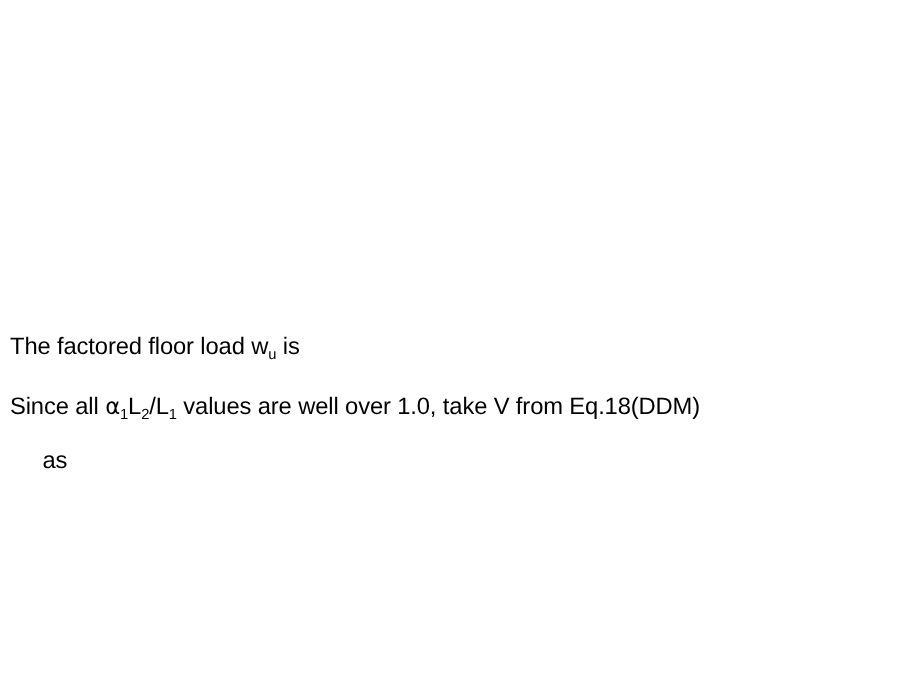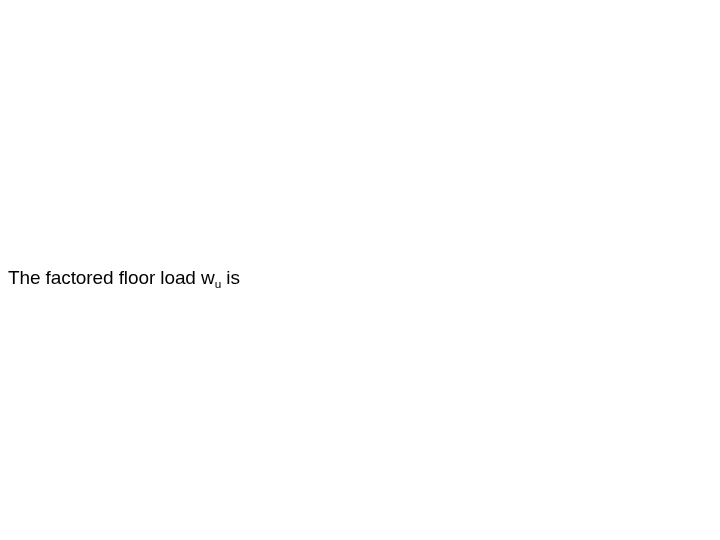--- a/index.html
+++ b/index.html
@@ -83,17 +83,23 @@
 
 <div id="slide">
 
   <div class="text-body">
 
     <div class="line line-intro">
       <span>The factored floor load </span><span class="var">w</span><sub>u</sub><span> is</span>
     </div>
 
 
+    <div class="line line-since">
+      <span>Since all </span><span class="greek">α</span><sub>1</sub><span class="var">L</span><sub>2</sub><span>/</span><span class="var">L</span><sub>1</sub><span> values are well over 1.0, take V from Eq.18(DDM)</span>
+    </div>
 
+    <div class="line line-as">
+      <span>as</span>
+    </div>
 
   </div>
 
 </div>
 
 </body></html>

